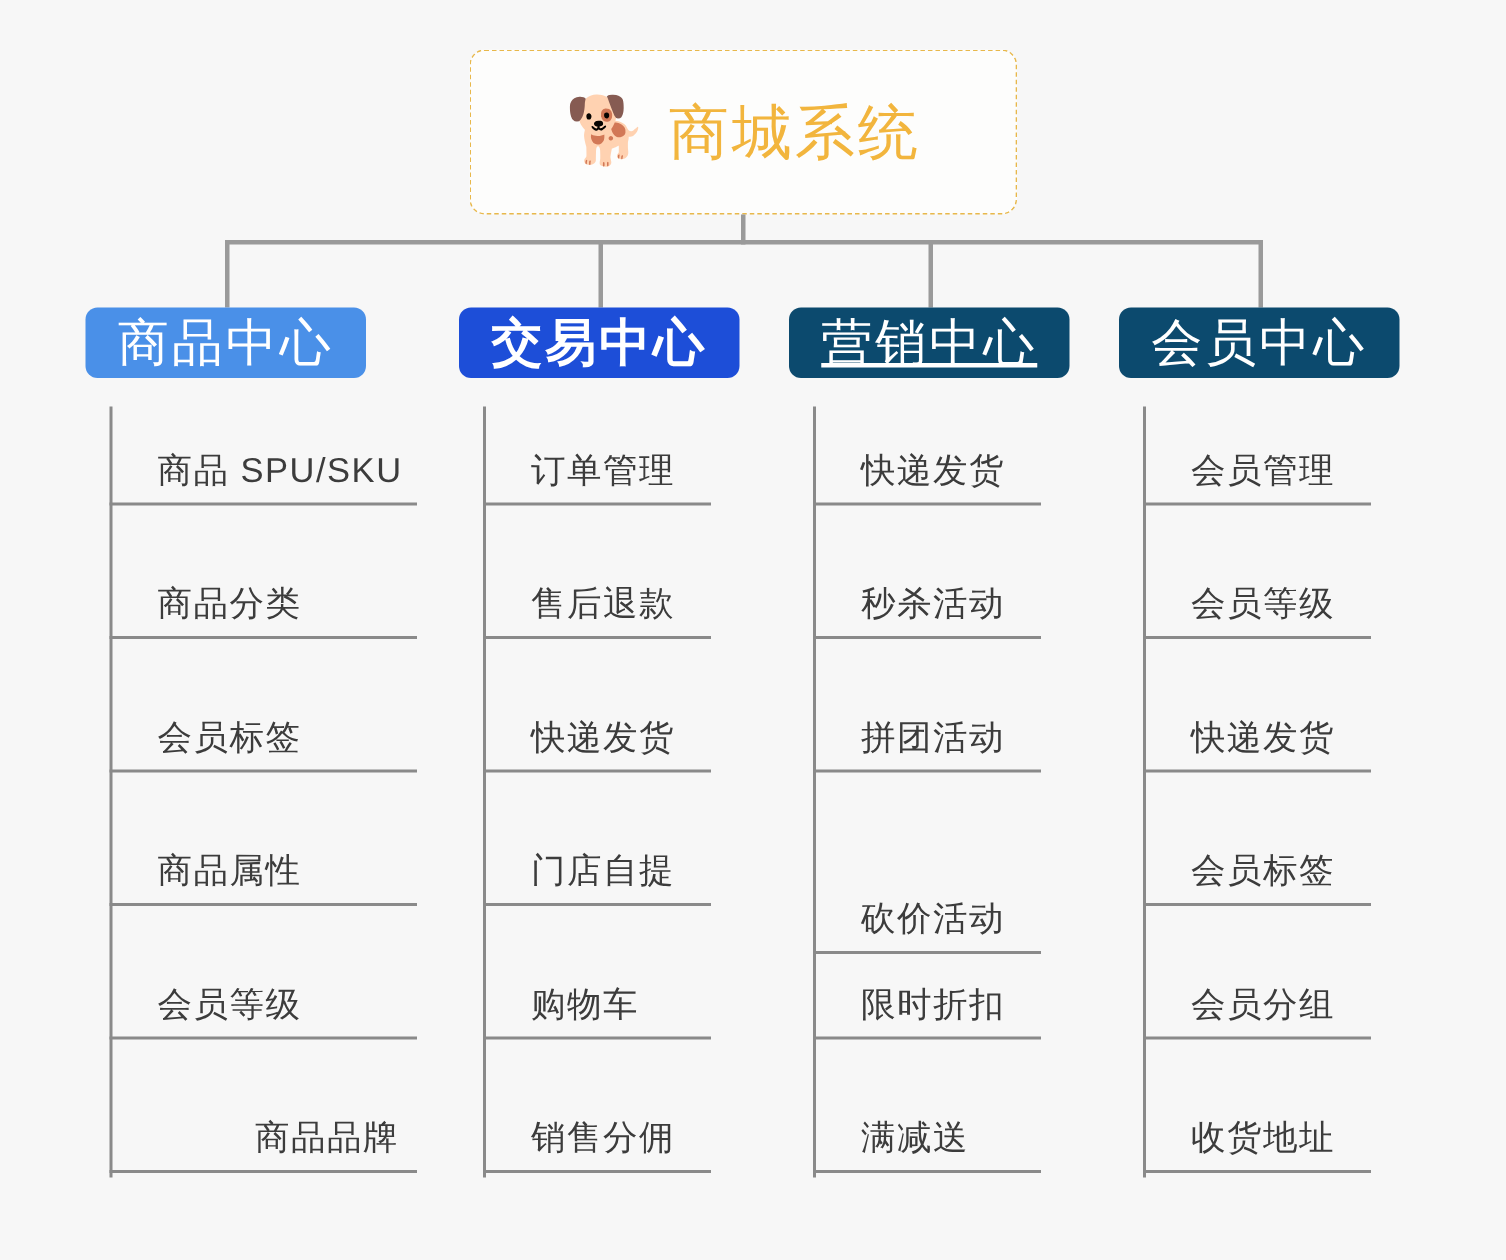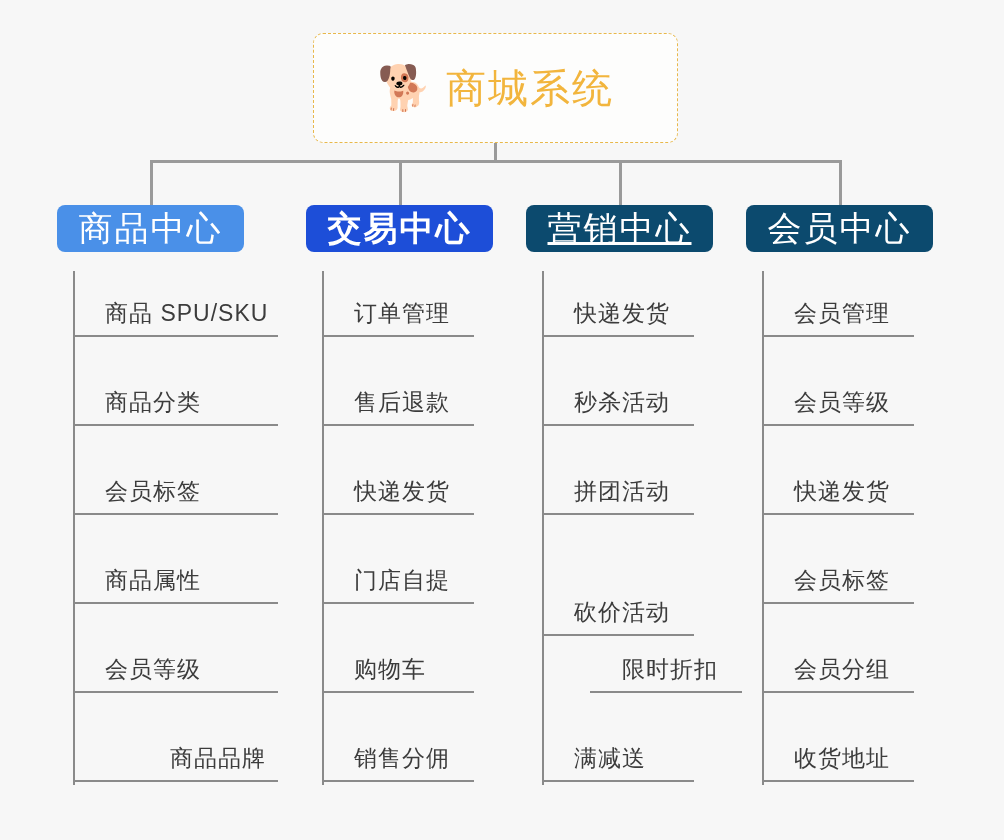--- a/index.html
+++ b/index.html
@@ -164,21 +164,21 @@
           <div class="leaf-rule"></div>
         </div>
         <div class="leaf" style="left: 16px; top: 271px; width: 152px;">
           <div class="leaf-label">拼团活动</div>
           <div class="leaf-rule"></div>
         </div>
         <div class="leaf" style="left: 16px; top: 352px; width: 152px; margin-top: 40px;">
           <div class="leaf-label">砍价活动</div>
           <div class="leaf-rule"></div>
         </div>
-        <div class="leaf" style="left: 16px; top: 449px; width: 152px; padding-left: 48px;">
+        <div class="leaf" style="left: 16px; top: 449px; width: 152px;">
           <div class="leaf-label">限时折扣</div>
           <div class="leaf-rule"></div>
         </div>
         <div class="leaf" style="left: 16px; top: 538px; width: 152px;">
           <div class="leaf-label">满减送</div>
           <div class="leaf-rule"></div>
         </div>
       </div>
       <div class="column" style="left: 746px; width: 187px;">
         <div class="col-header" style="background: #0c4a6e; width: 187px;">会员中心</div>

